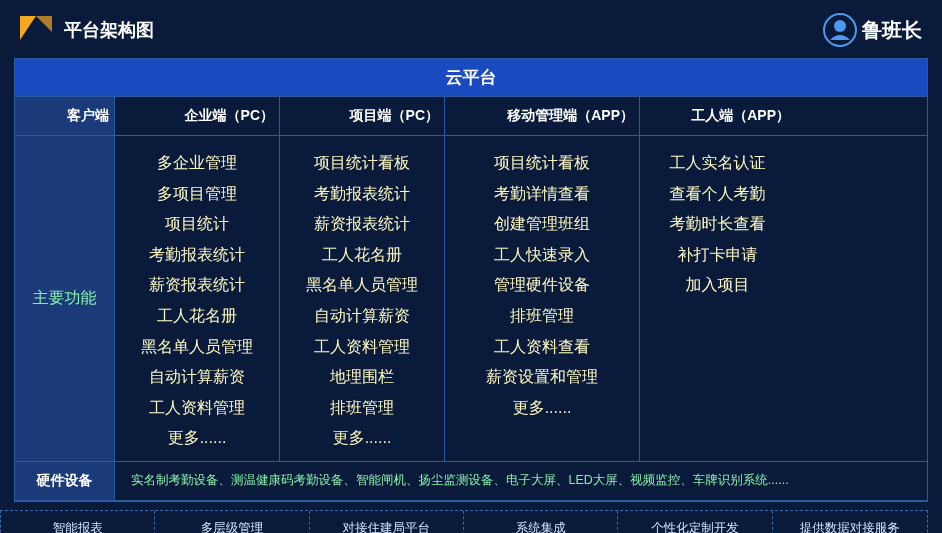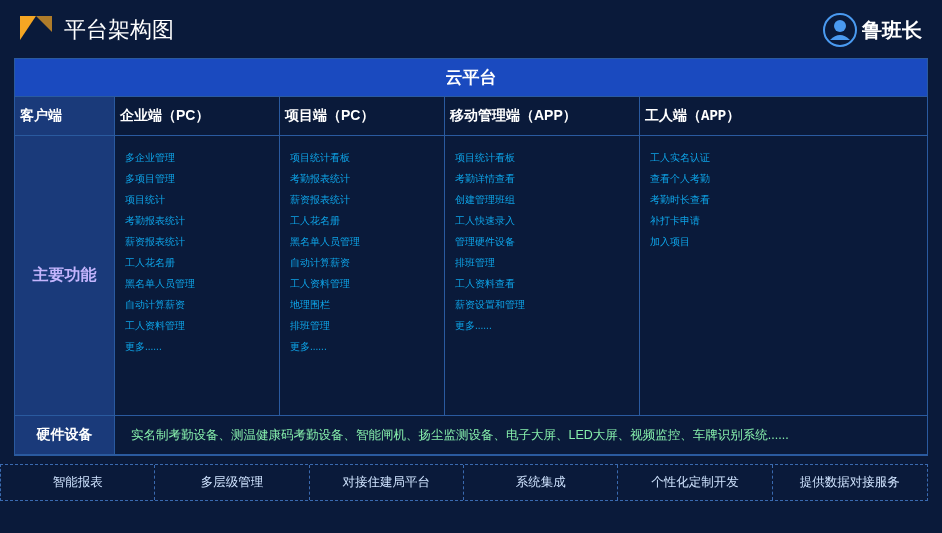--- a/index.html
+++ b/index.html
@@ -23,22 +23,22 @@
     .header-left {
       display: flex;
       align-items: center;
       gap: 12px;
     }
     .logo-icon {
       width: 36px;
       height: 36px;
     }
     .header-title {
-      font-size: 22px;
-      font-weight: normal;
+      font-size: 18px;
+      font-weight: bold;
       color: #ffffff;
     }
     .brand-logo {
       display: flex;
       align-items: center;
       gap: 4px;
     }
     .brand-icon {
       width: 36px;
       height: 36px;
@@ -66,60 +66,61 @@
       border-bottom: 1.5px solid #2a5a9f;
     }
 
     
     .col-headers {
       display: grid;
       grid-template-columns: 100px 165px 165px 195px 155px;
       border-bottom: 1.5px solid #2a5a9f;
     }
     .col-header {
-      text-align: left;
+      text-align: right;
       padding: 10px 5px;
       font-size: 14px;
       font-weight: bold;
       color: #ffffff;
       border-right: 1.5px solid #2a5a9f;
     }
-    .col-header:last-child { border-right: none; font-family: Liberation Mono, monospace; }
+    .col-header:last-child { border-right: none; }
     .col-header.blue-bg { background: #1a3a7a; }
 
     
     .main-row {
       display: grid;
       grid-template-columns: 100px 165px 165px 195px 155px;
       border-bottom: 1.5px solid #2a5a9f;
       min-height: 280px;
     }
     .row-label {
       display: flex;
       align-items: center;
       justify-content: center;
       background: #1a3a7a;
       font-size: 16px;
-      font-weight: bold;
-      color: #c4b5fd;
+      font-weight: normal;
+      color: #86efac;
       text-align: right;
       border-right: 1.5px solid #2a5a9f;
       padding: 10px 5px;
     }
     .func-cell {
       border-right: 1.5px solid #2a5a9f;
       padding: 14px 10px 10px 10px;
       display: flex;
       flex-direction: column;
       gap: 5px;
     }
     .func-cell:last-child { border-right: none; }
     .func-item {
-      font-size: 10px;
-      color: #0ea5e9;
+      font-size: 16px;
+      color: #fef9c3;
+      text-align: center;
       line-height: 1.6;
     }
 
     
     .hardware-row {
       display: grid;
       grid-template-columns: 100px 1fr;
       border-bottom: 1.5px solid #2a5a9f;
     }
     .hardware-label {

